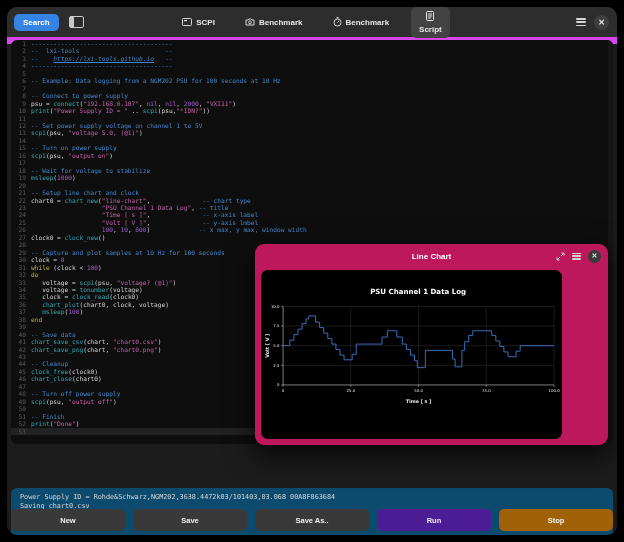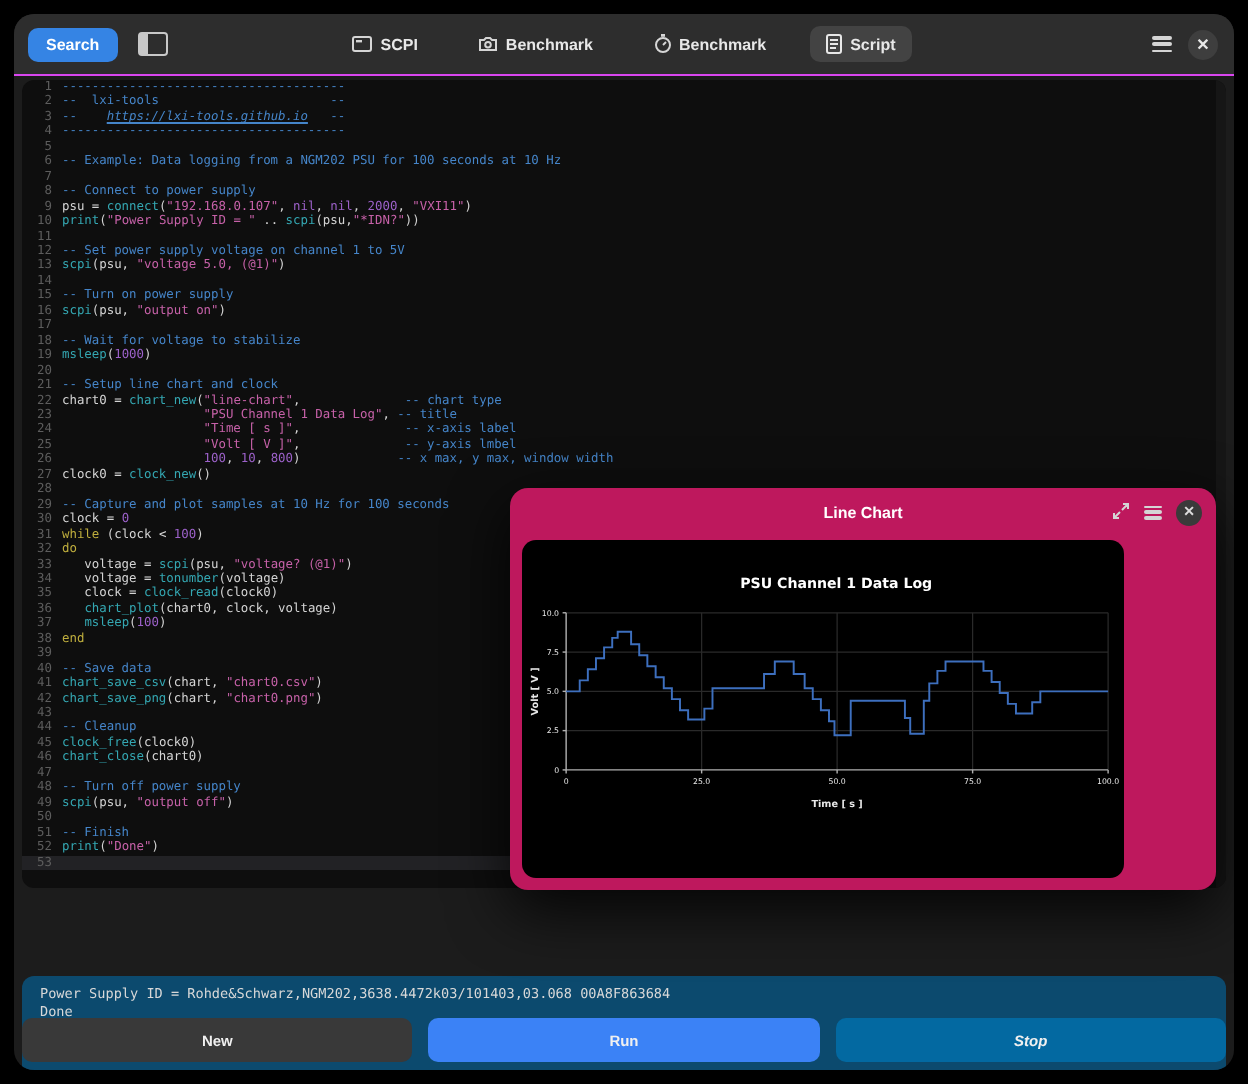--- a/index.html
+++ b/index.html
@@ -2,30 +2,30 @@
 <html><head>
 <meta charset="utf-8">
 <style>
   html,body{margin:0;padding:0;}
   body{width:624px;height:542px;background:#000;position:relative;overflow:hidden;
        font-family:"Liberation Sans",sans-serif;}
   .app{position:absolute;left:7px;top:7px;width:610px;height:528px;background:#1c1c1c;
        border-radius:10px;overflow:hidden;}
   
   .header{position:absolute;left:0;top:0;width:100%;height:30px;background:#2d2d2d;
-          border-bottom:1px solid #d946ef;display:flex;align-items:center;}
+          border-bottom:7px solid #d946ef;display:flex;align-items:center;}
   .search-btn{margin-left:7px;background:#3584e4;color:#fff;font-size:8px;font-weight:bold;
           padding:4px 9px;border-radius:5px;cursor:pointer;}
   .panel-toggle{width:13px;height:10px;border:1px solid #c8c8c8;border-radius:2px;margin-left:10px;position:relative;}
   .panel-toggle::before{content:"";position:absolute;left:0;top:0;width:4px;height:100%;background:#c8c8c8;}
   .tabs{position:absolute;left:0;right:0;top:0;height:30px;display:flex;align-items:center;
         justify-content:center;gap:14px;pointer-events:none;}
   .tab{display:flex;align-items:center;gap:4px;color:#e8e8e8;font-size:8px;font-weight:bold;
        padding:4px 8px;border-radius:5px;pointer-events:auto;}
-  .tab.active{background:#434343;}
+  .tab.active{background:#434343;flex-direction:column;}
   .tab svg{display:block;}
   .header-right{position:absolute;right:8px;top:0;height:30px;display:flex;align-items:center;gap:8px;}
   .menu-icon{width:10px;height:8px;display:flex;flex-direction:column;justify-content:space-between;}
   .menu-icon i{display:block;height:1.5px;background:#d5d5d5;border-radius:1px;}
   .close-btn{width:15px;height:15px;border-radius:50%;background:#3e3e3e;color:#e8e8e8;font-size:8px;
        display:flex;align-items:center;justify-content:center;font-weight:bold;}
   
   .editor{position:absolute;left:4px;top:33px;width:602px;height:404px;background:#0e0e0e;
           border-radius:6px;overflow:hidden;font-family:"DejaVu Sans Mono",monospace;
           font-size:6.2px;line-height:7.45px;}
@@ -38,22 +38,22 @@
   .vscroll{position:absolute;right:0;top:0;width:5px;height:100%;background:#161616;}
   
   .console{position:absolute;left:4px;top:441px;width:602px;height:58px;background:#0c4a6e;
            border-radius:6px;color:#d8d8d8;font-family:"DejaVu Sans Mono",monospace;
            font-size:6.8px;line-height:9px;padding-top:5px;box-sizing:border-box;margin-top:40px;}
   .console div{padding-left:9px;white-space:pre;}
   
   .footer{position:absolute;left:4px;bottom:4px;width:602px;height:22px;display:flex;gap:8px;}
   .fbtn{flex:1;background:#393939;border-radius:5px;color:#f0f0f0;font-size:7.5px;font-weight:bold;
         display:flex;align-items:center;justify-content:center;cursor:pointer;}
-  .fbtn.run{background:#3b82f6;}
-  .fbtn.stop{background:#0369a1;font-style:italic;}
+  .fbtn.run{background:#4c1d95;}
+  .fbtn.stop{background:#a16207;}
   
   .chart-win{position:absolute;left:248px;top:237px;width:353px;height:201px;background:#be185d;
              border-radius:9px;box-shadow:0 10px 30px rgba(0,0,0,.85);z-index:5;}
   .cw-header{height:24px;display:flex;align-items:center;justify-content:center;position:relative;}
   .cw-title{color:#fff;font-size:8px;font-weight:bold;}
   .cw-icons{position:absolute;right:7px;top:0;height:24px;display:flex;align-items:center;gap:7px;}
   .cw-icons .menu-icon{width:9px;height:7px;}
   .cw-close{width:13px;height:13px;border-radius:50%;background:#3a3a3a;color:#ddd;font-size:7px;
         display:flex;align-items:center;justify-content:center;font-weight:bold;}
   .plot{position:absolute;left:6px;top:26px;width:301px;height:169px;background:#000;border-radius:7px;}
@@ -226,22 +226,25 @@
           <polyline points="25.0,74.5 32.7,74.5 32.7,68.3 37.3,68.3 37.3,62.0 41.9,62.0 41.9,55.8 46.5,55.8 46.5,49.6 51.1,49.6 51.1,44.2 54.2,44.2 54.2,40.7 61.8,40.7 61.8,47.8 66.4,47.8 66.4,54.0 71.0,54.0 71.0,60.3 75.7,60.3 75.7,66.5 80.3,66.5 80.3,72.7 84.9,72.7 84.9,78.9 89.5,78.9 89.5,85.2 94.1,85.2 94.1,90.5 103.3,90.5 103.3,84.3 107.9,84.3 107.9,72.7 137.1,72.7 137.1,64.7 143.2,64.7 143.2,57.6 153.9,57.6 153.9,64.7 160.1,64.7 160.1,72.7 164.7,72.7 164.7,78.9 169.3,78.9 169.3,85.2 173.9,85.2 173.9,91.4 177.0,91.4 177.0,99.4 186.2,99.4 186.2,79.8 216.9,79.8 216.9,89.6 219.9,89.6 219.9,98.5 227.6,98.5 227.6,79.8 230.7,79.8 230.7,70.0 235.3,70.0 235.3,62.9 239.9,62.9 239.9,57.6 261.4,57.6 261.4,62.9 266.0,62.9 266.0,69.2 270.6,69.2 270.6,75.4 275.2,75.4 275.2,81.6 279.8,81.6 279.8,87.0 289.0,87.0 289.0,80.7 293.6,80.7 293.6,74.5 332.0,74.5" fill="none" stroke="#3d6fbe" stroke-width="1.1"></polyline>
           <text x="178" y="16" fill="#ffffff" font-family="DejaVu Sans, sans-serif" font-size="8" font-weight="bold" text-anchor="middle">PSU Channel 1 Data Log</text>
           <text x="178.5" y="140" fill="#e8e8e8" font-family="DejaVu Sans, sans-serif" font-size="5.5" font-weight="bold" text-anchor="middle">Time [ s ]</text>
           <text x="0" y="0" transform="translate(9 74.5) rotate(-90)" font-size="5.5" font-weight="bold" text-anchor="middle" fill="#e8e8e8" font-family="DejaVu Sans, sans-serif">Volt [ V ]</text>
         </svg>
       </div>
   </div>
 
   <div class="console" id="console">
       <div>Power Supply ID = Rohde&amp;Schwarz,NGM202,3638.4472k03/101403,03.068 00A8F863684</div>
+      <div>Saving chart0.csv</div>
       <div>Done</div>
     </div>
 
   <div class="footer">
     <div class="fbtn">New</div>
+    <div class="fbtn">Save</div>
+    <div class="fbtn">Save As..</div>
     <div class="fbtn run">Run</div>
     <div class="fbtn stop">Stop</div>
   </div>
 
 </div>
 
 </body></html>

